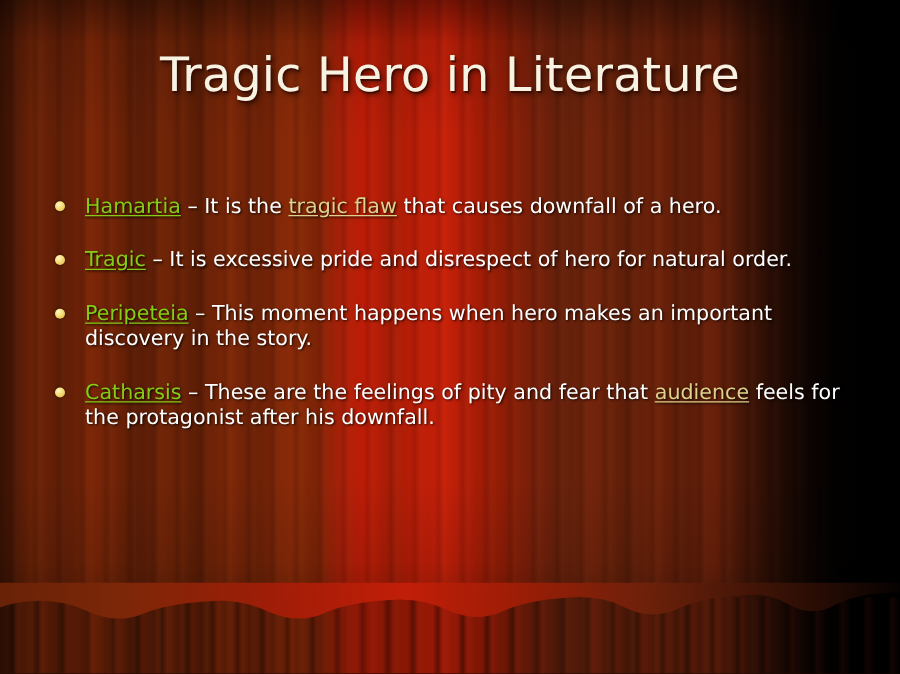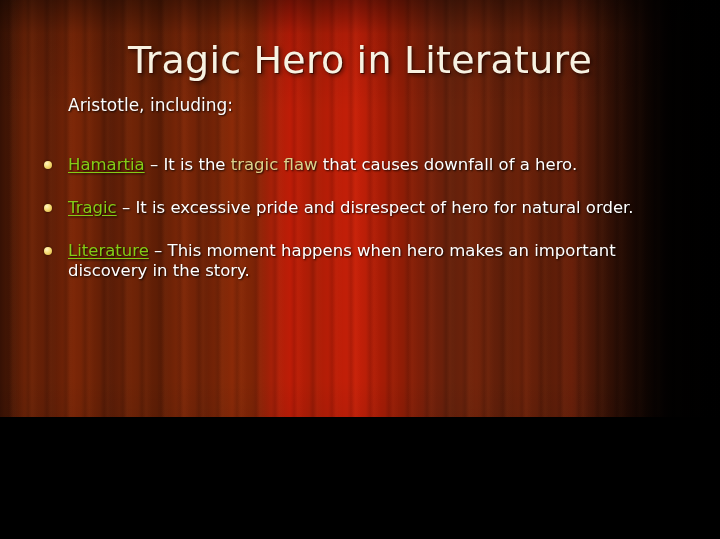--- a/index.html
+++ b/index.html
@@ -3,21 +3,21 @@
 <meta charset="utf-8">
 <style>
   html, body {
     margin: 0;
     padding: 0;
     background: #000;
   }
   #slide {
     position: relative;
     width: 720px;
-    height: 417px;
+    height: 539px;
     overflow: hidden;
     font-family: "DejaVu Sans", sans-serif;
     background: #2a0d05;
   }
   .curtain-base2 {
     position: absolute;
     inset: 0;
     background:
       linear-gradient(90deg,
         #5a1c06 0px,
@@ -186,20 +186,21 @@
     box-shadow: 0 0 2px rgba(0,0,0,.6);
   }
   .term {
     color: #84cc16;
     text-decoration: underline;
     text-underline-offset: 2px;
     text-shadow: 1px 1px 2px rgba(0,0,0,.85);
   }
   .inline-link {
     color: #ddd28c;
+    text-decoration: underline;
     text-underline-offset: 2px;
   }
   .term-plain { color: #ffffff; }
 </style>
 </head>
 <body>
 
 <div id="slide">
 
   <div class="curtain-base2"></div>
@@ -231,38 +232,41 @@
              Q276,16 256,26 Q236,33 214,23 Q192,13 168,15
              Q132,17 112,26 Q92,33 70,23 Q48,13 24,15
              Q10,16 0,20 Z" fill="url(#scallopGrad)" opacity="0.98"></path>
   </svg>
 
   <div class="content">
 
     <div class="slide-title">Tragic Hero in Literature</div>
 
     <div class="subtitle">
-      <span class="l2">Aristotle, including:</span>
     </div>
 
     <div class="bullets">
 
       <div class="bullet-row">
         <span class="bullet-dot"></span>
         <span class="term">Hamartia</span><span> – </span><span>It is the </span><span class="inline-link">tragic flaw</span><span> that causes downfall of a hero.</span>
       </div>
 
       <div class="bullet-row">
         <span class="bullet-dot"></span>
         <span class="term">Tragic</span><span> – </span><span>It is excessive pride and disrespect of hero for natural order.</span>
       </div>
 
 
       <div class="bullet-row">
         <span class="bullet-dot"></span>
-        <span class="term">Literature</span><span> – </span><span>This moment happens when hero makes an important discovery in the story.</span>
-      </div>
-
-
+        <span class="term">Peripeteia</span><span> – </span><span>This moment happens when hero makes an important discovery in the story.</span>
+      </div>
+
+
+      <div class="bullet-row">
+        <span class="bullet-dot"></span>
+        <span class="term">Catharsis</span><span> – </span><span>These are the feelings of pity and fear that </span><span class="inline-link">audience</span><span> feels for the protagonist after his downfall.</span>
+      </div>
 
     </div>
   </div>
 </div>
 
 </body></html>

